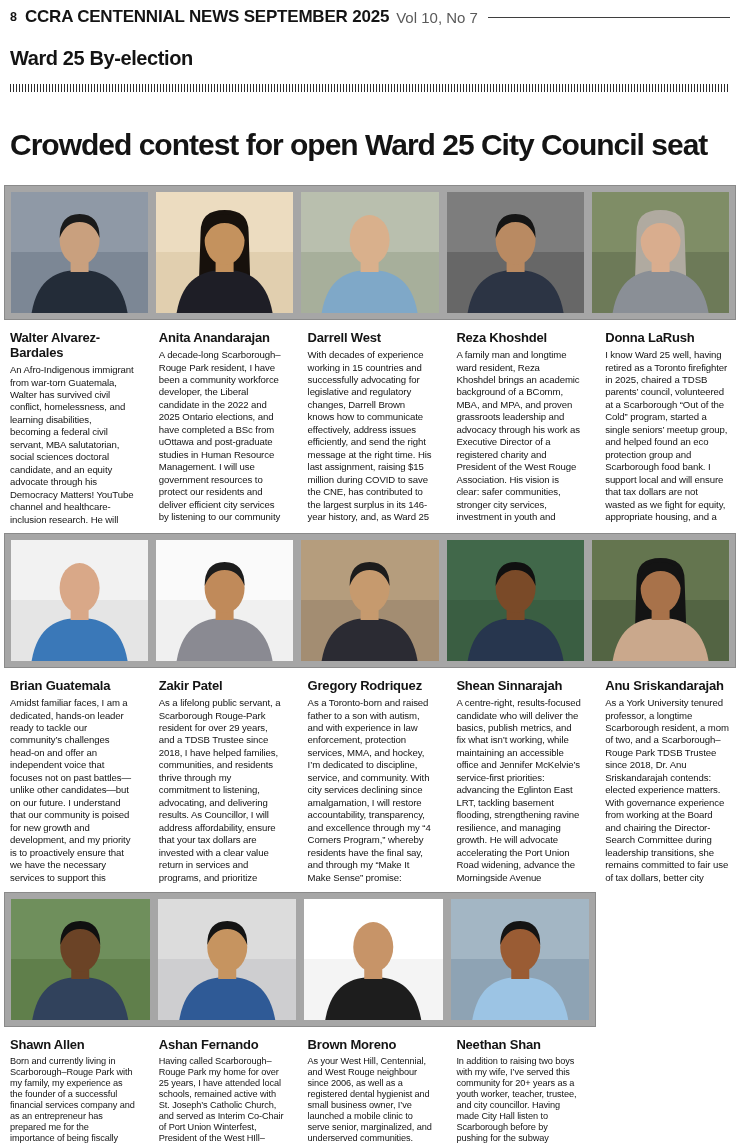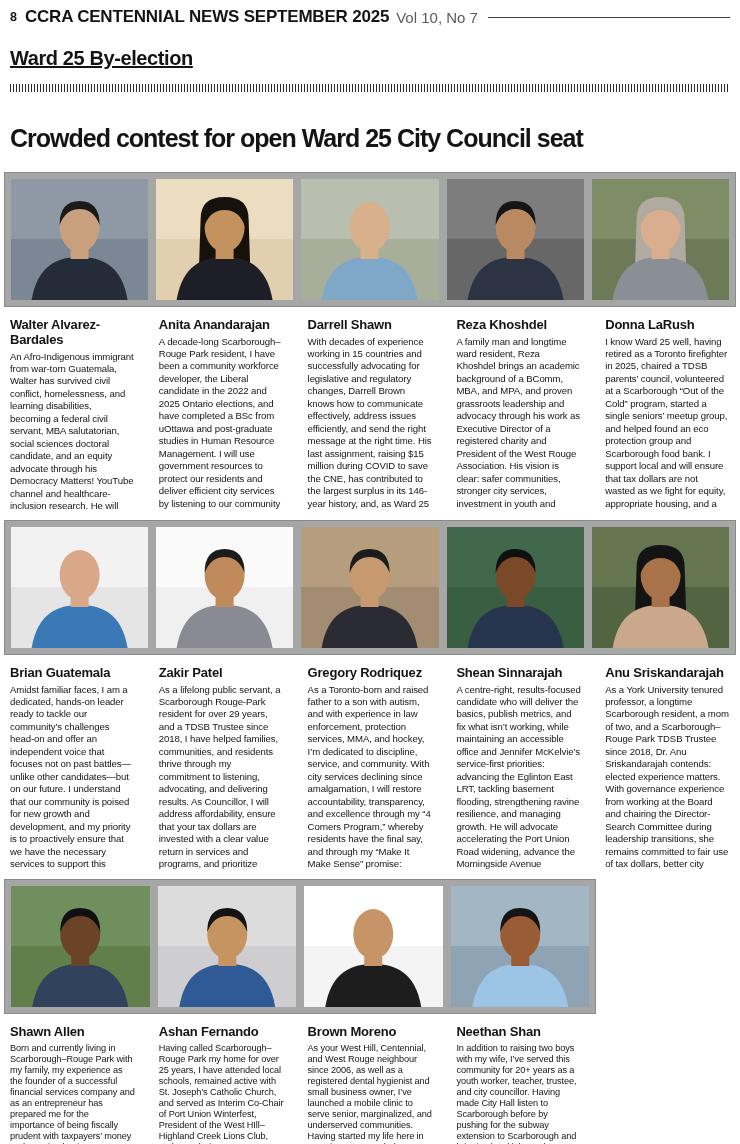--- a/index.html
+++ b/index.html
@@ -7,24 +7,24 @@
     width:740px;height:1144px;overflow:hidden;background:#ffffff;color:#141414;
     font-family:"Liberation Sans",sans-serif;position:relative;
   }
   
   .masthead{display:flex;align-items:center;padding:7px 10px 0 10px;font-size:11px;}
   .masthead .pageno{font-weight:bold;font-size:12.5px;margin-right:8px;}
   .masthead .title{font-weight:bold;letter-spacing:-0.2px;font-size:17px;}
   .masthead .issue{color:#5a5a5a;font-size:15px;margin-left:7px;text-align:right;}
   .masthead .rule{flex:1;border-top:1px solid #3f3f3f;margin-left:10px;height:0;}
   
-  .section-title{padding:7px 10px 0 10px;font-size:20px;font-weight:bold;letter-spacing:-0.4px;text-decoration:underline;}
+  .section-title{padding:7px 10px 0 10px;font-size:20px;font-weight:bold;letter-spacing:-0.4px;}
   .divider{height:8px;margin:9px 10px 0 10px;
     background:repeating-linear-gradient(90deg,#2b2b2b 0 1px,transparent 1px 3px);}
-  .headline{padding:12px 10px 0 10px;font-size:25px;font-weight:bold;letter-spacing:-1px;line-height:1.05;}
+  .headline{padding:12px 10px 0 10px;font-size:30px;font-weight:bold;letter-spacing:-1px;line-height:1.05;}
   
   .photo-band{margin:8px 4px 0 4px;background:#a6a6a6;border:1px solid #8a8a8a;
     padding:6px;display:flex;gap:8px;box-sizing:border-box;}
   .photo-band.partial{width:592px;}
   .photo{flex:1;height:121px;overflow:hidden;background:#c8c8c8;}
   .photo svg{display:block;width:100%;height:100%;}
   
   .cand-grid{display:grid;grid-template-columns:repeat(5,1fr);column-gap:24px;
     padding:8px 10px 0 10px;box-sizing:border-box;overflow:hidden;}
   .cand-grid.r0{height:205px;}
@@ -105,21 +105,21 @@
     <section class="cand-grid r0">
       <article class="cand">
     <h3 class="cand-name">Walter Alvarez-Bardales</h3>
     <p class="cand-bio">An Afro-Indigenous immigrant from war-torn Guatemala, Walter has survived civil conflict, homelessness, and learning disabilities, becoming a federal civil servant, MBA salutatorian, social sciences doctoral candidate, and an equity advocate through his Democracy Matters! YouTube channel and healthcare-inclusion research. He will defend accessible transit, expand mental health and community clinics, protect affordable housing, and ensure transparent, accountable governance that promotes hard-won gains and racial, cultural, and disability justice.</p>
   </article>
       <article class="cand">
     <h3 class="cand-name">Anita Anandarajan</h3>
     <p class="cand-bio">A decade-long Scarborough–Rouge Park resident, I have been a community workforce developer, the Liberal candidate in the 2022 and 2025 Ontario elections, and have completed a BSc from uOttawa and post-graduate studies in Human Resource Management. I will use government resources to protect our residents and deliver efficient city services by listening to our community and taking a comprehensive approach to violence prevention, public safety, climate justice, and transit solutions..</p>
   </article>
       <article class="cand">
-    <h3 class="cand-name">Darrell Shawn</h3>
+    <h3 class="cand-name">Darrell West</h3>
     <p class="cand-bio">With decades of experience working in 15 countries and successfully advocating for legislative and regulatory changes, Darrell Brown knows how to communicate effectively, address issues efficiently, and send the right message at the right time. His last assignment, raising $15 million during COVID to save the CNE, has contributed to the largest surplus in its 146-year history, and, as Ward 25 City Councillor, he will prioritize being your voice.</p>
   </article>
       <article class="cand">
     <h3 class="cand-name">Reza Khoshdel</h3>
     <p class="cand-bio">A family man and longtime ward resident, Reza Khoshdel brings an academic background of a BComm, MBA, and MPA, and proven grassroots leadership and advocacy through his work as Executive Director of a registered charity and President of the West Rouge Association. His vision is clear: safer communities, stronger city services, investment in youth and seniors, thriving local businesses, better housing, and improved transportation—foundations of a stronger, more vibrant community.</p>
   </article>
       <article class="cand">
     <h3 class="cand-name">Donna LaRush</h3>
     <p class="cand-bio">I know Ward 25 well, having retired as a Toronto firefighter in 2025, chaired a TDSB parents’ council, volunteered at a Scarborough “Out of the Cold” program, started a single seniors’ meetup group, and helped found an eco protection group and Scarborough food bank. I support local and will ensure that tax dollars are not wasted as we fight for equity, appropriate housing, and a safe, well-planned community for everyone.</p>
   </article>

